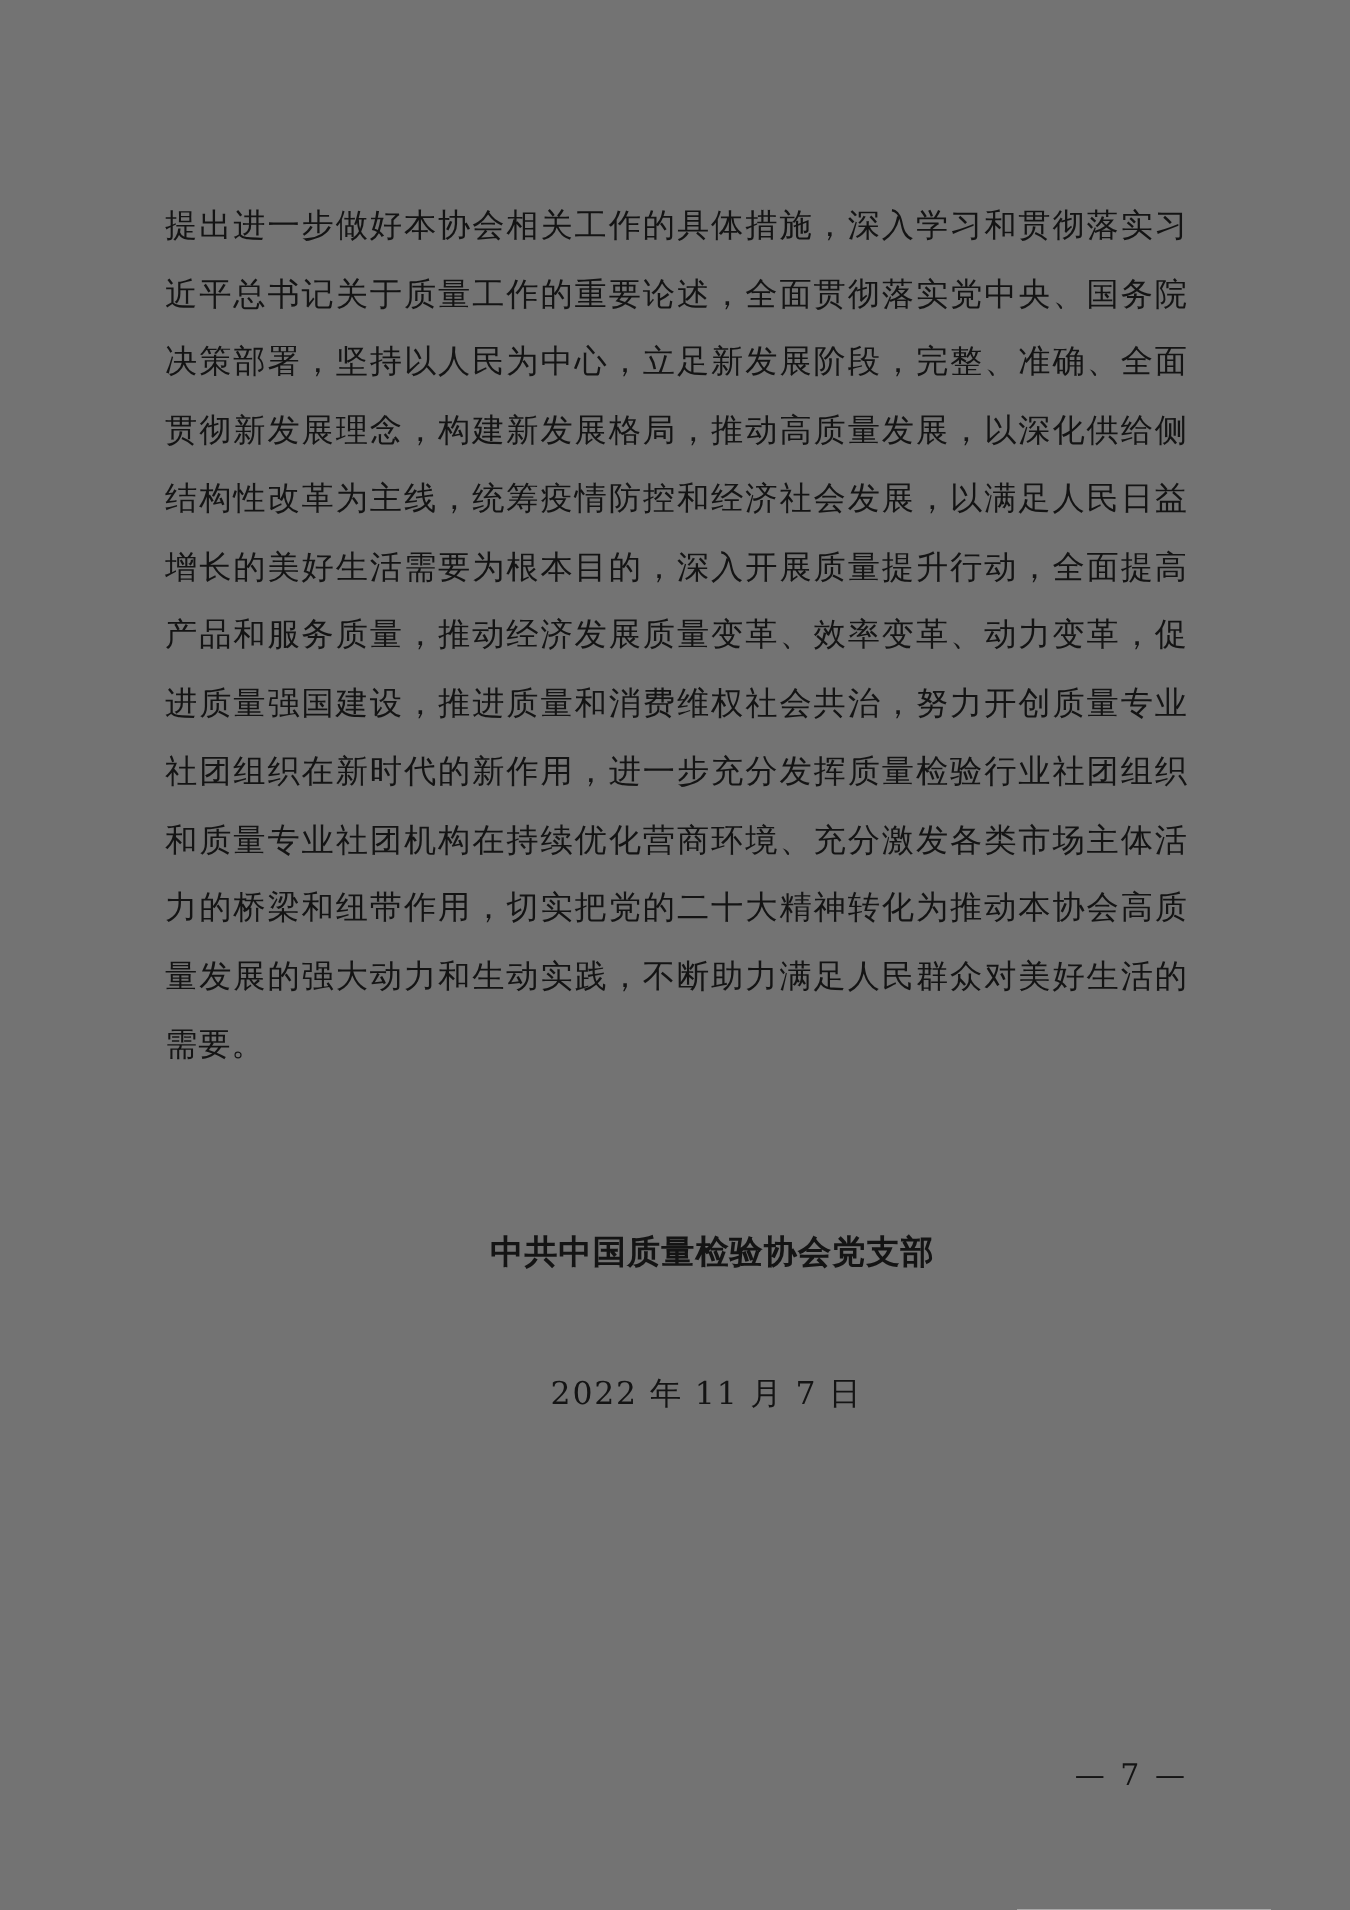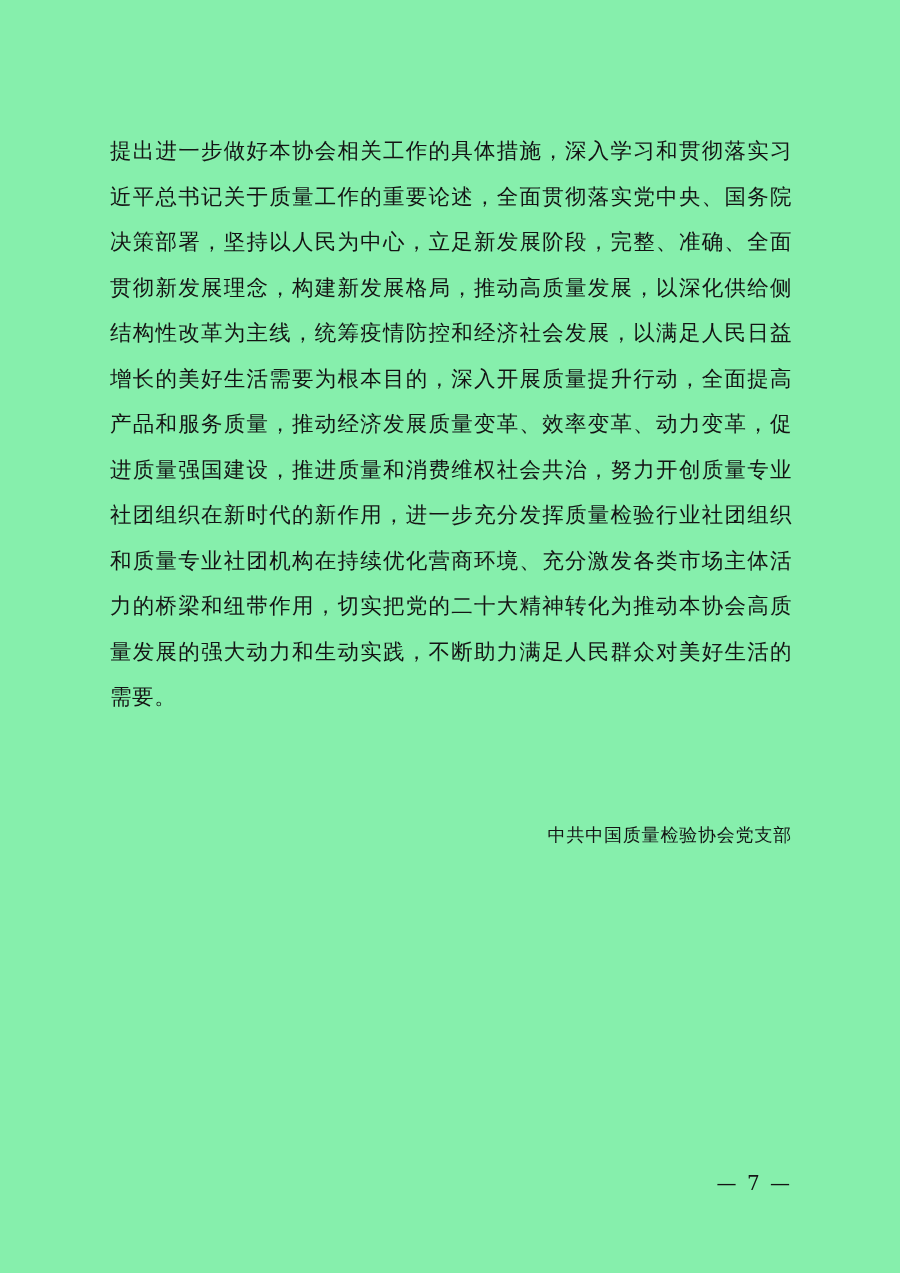--- a/index.html
+++ b/index.html
@@ -11,21 +11,21 @@
     width: 900px;
     height: 1273px;
     position: relative;
     font-family: "DejaVu Serif", "Liberation Serif", serif;
     color: #1a1a1a;
     overflow: hidden;
   }
   .page {
     position: absolute;
     inset: 0;
-    background: #86efac;
+    background: #737373;
   }
   .body-block {
     position: absolute;
     left: 110px;
     top: 128px;
     width: 682px;
   }
   .body-block p {
     margin: 0;
     font-size: 21.5px;
@@ -35,26 +35,27 @@
     letter-spacing: 0.6px;
     color: #141414;
   }
   .signature-block {
     position: absolute;
     left: 110px;
     top: 818px;
     width: 682px;
   }
   .signature {
-    font-size: 18px;
+    font-size: 22px;
     line-height: 34px;
     letter-spacing: 0.8px;
-    text-align: right;
+    text-align: center;
     padding-left: 48px;
     color: #141414;
+    font-weight: bold;
   }
   .date {
     margin-top: 62px;
     font-size: 21px;
     line-height: 30px;
     letter-spacing: 1.2px;
     text-align: center;
     padding-left: 40px;
     color: #141414;
     font-family: "DejaVu Serif", "Liberation Serif", serif;
@@ -73,17 +74,18 @@
 <body>
 
 <div class="page">
 
   <div class="body-block">
     <p>提出进一步做好本协会相关工作的具体措施，深入学习和贯彻落实习近平总书记关于质量工作的重要论述，全面贯彻落实党中央、国务院决策部署，坚持以人民为中心，立足新发展阶段，完整、准确、全面贯彻新发展理念，构建新发展格局，推动高质量发展，以深化供给侧结构性改革为主线，统筹疫情防控和经济社会发展，以满足人民日益增长的美好生活需要为根本目的，深入开展质量提升行动，全面提高产品和服务质量，推动经济发展质量变革、效率变革、动力变革，促进质量强国建设，推进质量和消费维权社会共治，努力开创质量专业社团组织在新时代的新作用，进一步充分发挥质量检验行业社团组织和质量专业社团机构在持续优化营商环境、充分激发各类市场主体活力的桥梁和纽带作用，切实把党的二十大精神转化为推动本协会高质量发展的强大动力和生动实践，不断助力满足人民群众对美好生活的需要。</p>
   </div>
 
   <div class="signature-block">
     <div class="signature">中共中国质量检验协会党支部</div>
+    <div class="date">2022 年 11 月 7 日</div>
   </div>
 
   <div class="page-number">— 7 —</div>
 
 </div>
 
 </body></html>

